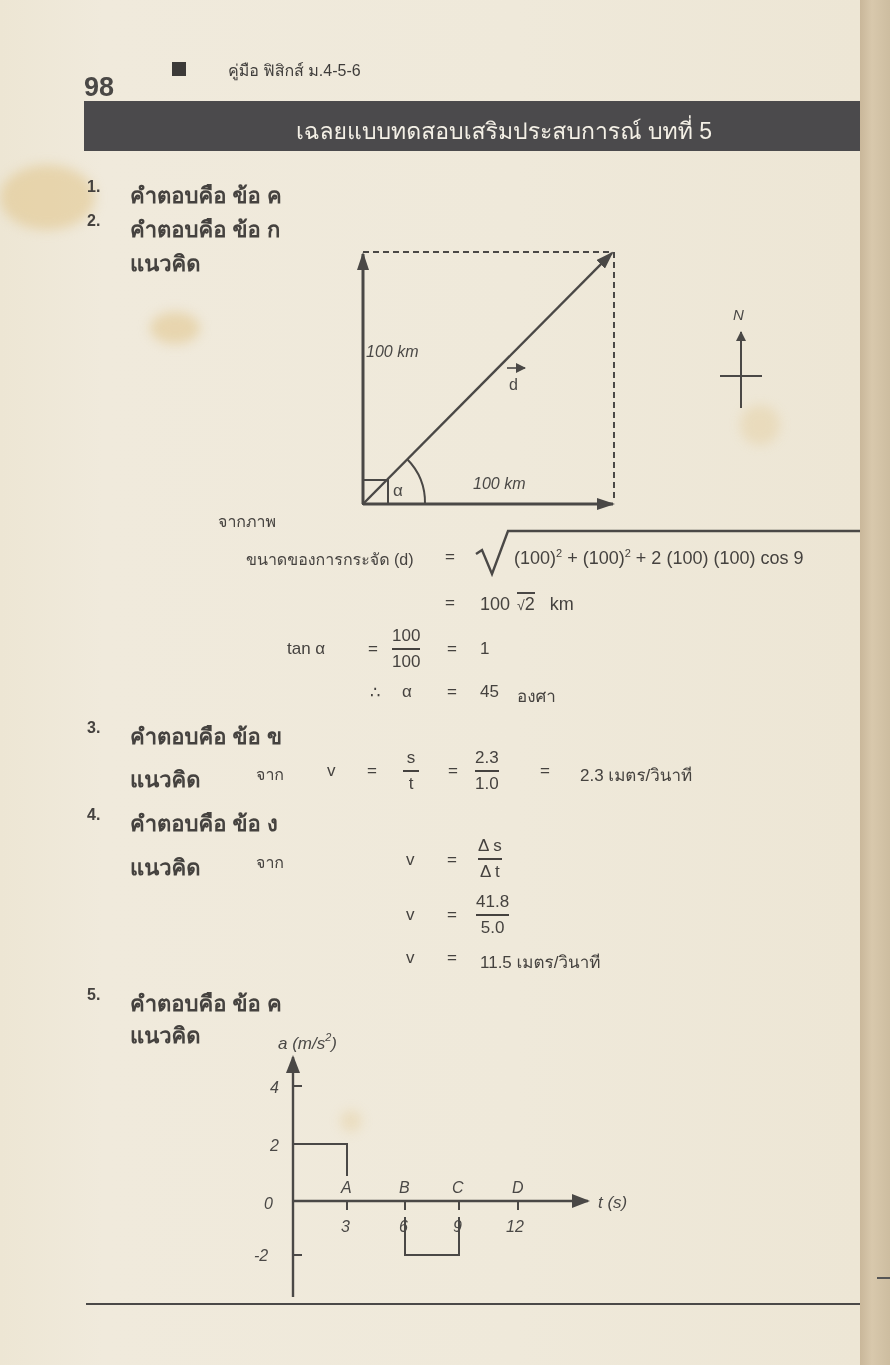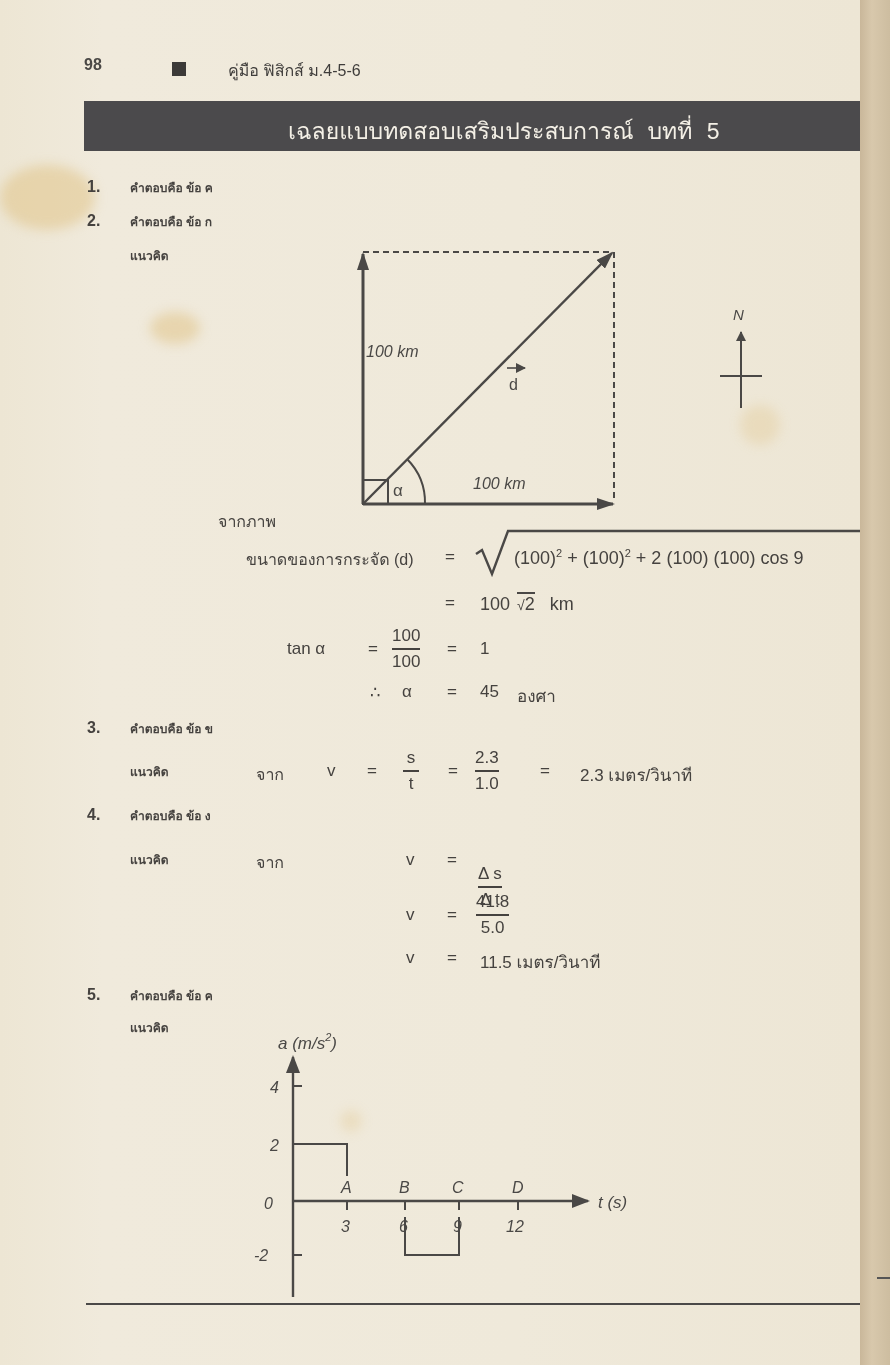--- a/index.html
+++ b/index.html
@@ -14,36 +14,35 @@
     background: linear-gradient(90deg, #ede6d4 0%, #f0eadc 12%, #efe9da 60%, #ede6d5 100%);
   }
   .page-edge {
     position: absolute; left: 860px; top: 0; width: 30px; height: 1365px;
     background: linear-gradient(90deg, #c9b79a 0%, #d8c8ac 40%, #cdbda0 100%);
   }
   .edge-mark { position: absolute; left: 877px; top: 1277px; width: 13px; height: 2px; background: #555; }
   .stain { position: absolute; border-radius: 50%; background: rgba(222, 188, 120, 0.45); filter: blur(6px); }
 
   .abs { position: absolute; white-space: nowrap; }
-  .page-num { left: 84px; top: 56px; font-size: 16px; font-weight: bold; color: #4a4846; }
+  .page-num { left: 84px; top: 72px; font-size: 27px; font-weight: bold; color: #4a4846; }
   .bullet-sq { left: 172px; top: 62px; width: 14px; height: 14px; background: #3c3a38; }
   .book-title { left: 228px; top: 58px; font-size: 16px; color: #3f3d3b; }
 
   .banner {
     position: absolute; left: 84px; top: 101px; width: 796px; height: 50px;
     background: #4b4a4c;
-    font-family: Liberation Mono, monospace;
   }
   .banner-text {
     position: absolute; left: 0; right: 0; top: 12px; text-align: center;
     font-size: 23px; color: #f4f0e6; padding-left: 44px;
   }
 
   .num { font-size: 16px; font-weight: bold; color: #45423f; }
-  .ans { font-size: 12px; font-weight: bold; color: #45423f; }
+  .ans { font-size: 22px; font-weight: bold; color: #45423f; }
   .txt { font-size: 16px; color: #45423f; }
   .math { font-size: 17px; color: #45423f; }
   .frac { position: absolute; display: flex; flex-direction: column; align-items: center; font-size: 17px; color: #45423f; }
   .frac .bar { height: 2px; background: #45423f; margin: 2px 0; align-self: stretch; }
   sup { font-size: 11px; }
 
   .footer-rule { position: absolute; left: 86px; top: 1303px; width: 774px; height: 2px; background: #4b4948; }
   svg text { font-family: "Liberation Sans", sans-serif; }
 </style>
 </head>
@@ -154,21 +153,21 @@
   </div>
   <div class="abs math" style="left:540px;top:761px;">=</div>
   <div class="abs math" style="left:580px;top:761px;">2.3 เมตร/วินาที</div>
 
   <div class="abs num" style="left:87px;top:806px;">4.</div>
   <div class="abs ans" style="left:130px;top:806px;">คำตอบคือ ข้อ ง</div>
   <div class="abs ans" style="left:130px;top:850px;">แนวคิด</div>
   <div class="abs txt" style="left:256px;top:850px;">จาก</div>
   <div class="abs math" style="left:406px;top:850px;">v</div>
   <div class="abs math" style="left:447px;top:850px;">=</div>
-  <div class="frac" style="left:478px;top:836px;margin-top:28px;">
+  <div class="frac" style="left:478px;top:836px;">
     <span>Δ s</span>
     <span class="bar"></span>
     <span>Δ t</span>
   </div>
   <div class="abs math" style="left:406px;top:905px;">v</div>
   <div class="abs math" style="left:447px;top:905px;">=</div>
   <div class="frac" style="left:476px;top:892px;">
     <span>41.8</span>
     <span class="bar"></span>
     <span>5.0</span>

